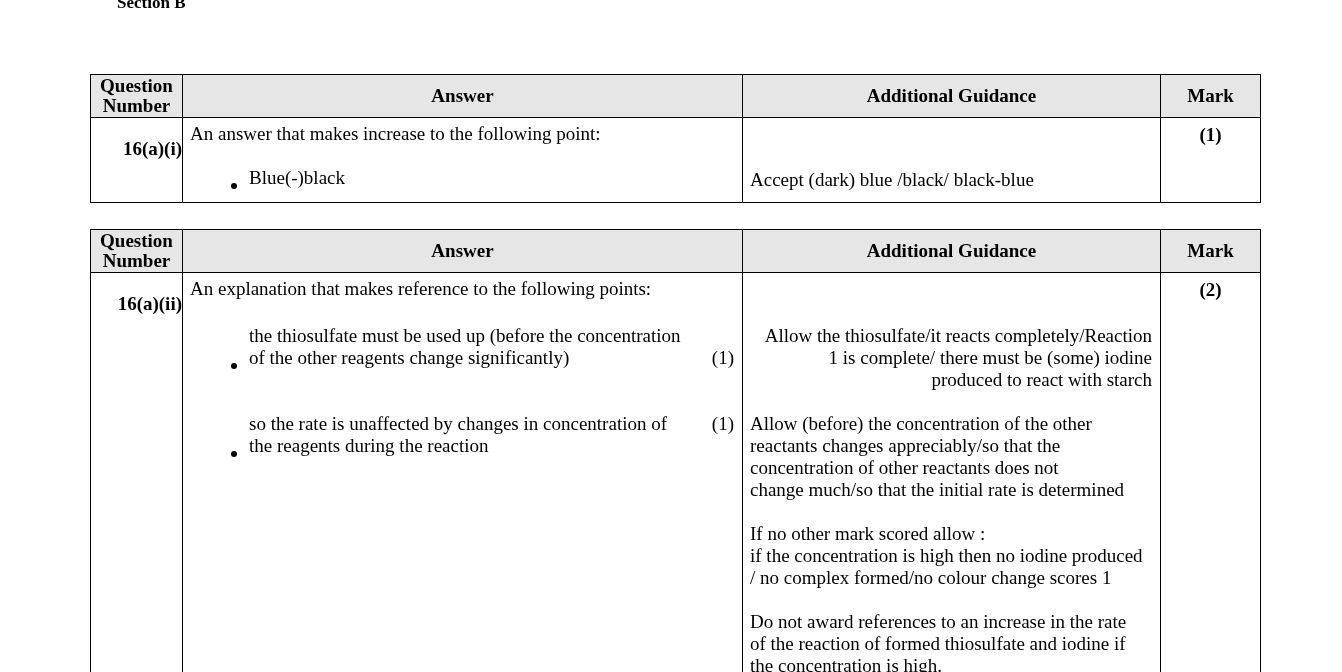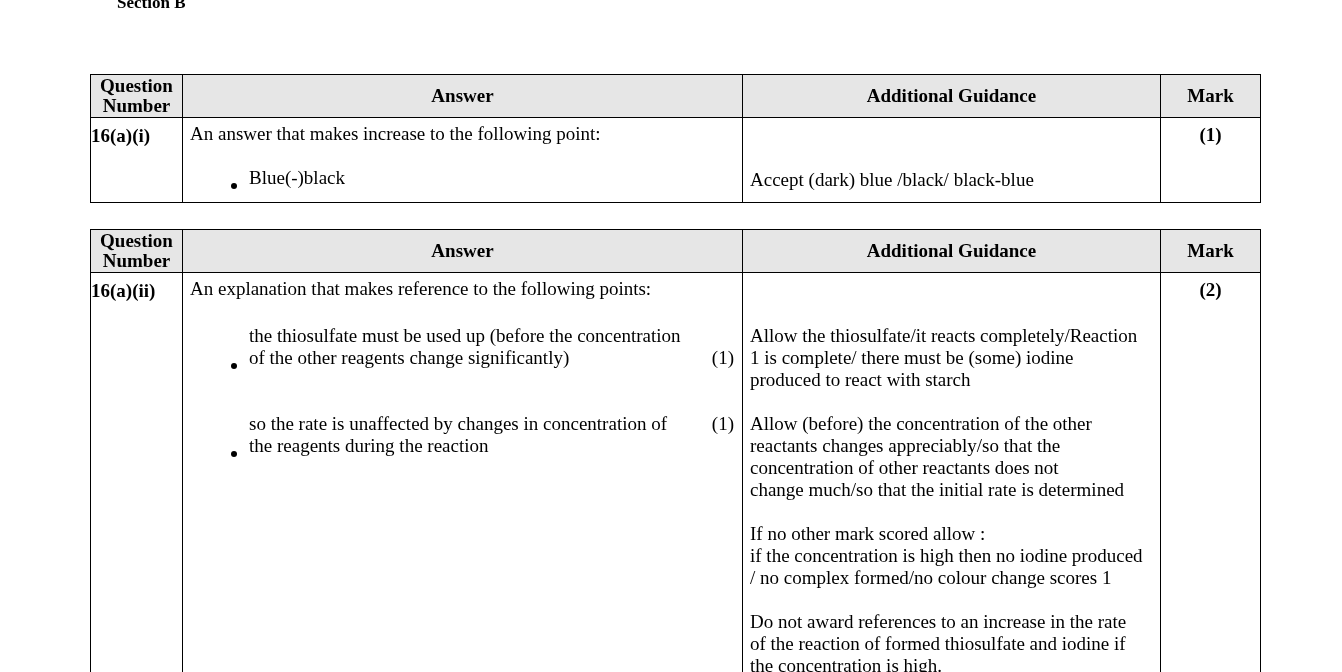--- a/index.html
+++ b/index.html
@@ -39,23 +39,23 @@
     font-weight: bold;
     text-align: center;
     vertical-align: middle;
     height: 43px;
     white-space: pre-line;
     line-height: 20px;
   }
   #table1 tr.body-row { height: 85px; }
   #table2 tr.body-row { height: 368px; }
   .qnum-cell {
-    text-align: left;
+    text-align: right;
     font-weight: bold;
-    padding-top: 7px;
+    padding-top: 20px;
   }
   .answer-cell { padding: 5px 6px 4px 7px; }
   .guidance-cell { padding: 9px 8px 4px 7px; }
   .mark-cell {
     text-align: center;
     font-weight: bold;
     padding-top: 6px;
   }
   .answer-intro { white-space: pre-line; }
   .bullet-row { display: flex; }
@@ -68,21 +68,21 @@
     background: #000000;
     margin: 8px 12px 0 41px;
     flex: 0 0 auto;
   }
   .bullet-text { white-space: pre-line; max-width: 480px; }
   .bullet-mark { flex: 0 0 auto; padding-right: 2px; }
   .guidance-para { white-space: pre-line; }
   .mt22 { margin-top: 22px; }
   .mt25 { margin-top: 25px; }
   .mt42 { margin-top: 42px; }
-  .mt43 { margin-top: 43px; }
+  .mt43 { margin-top: 43px; text-align: right; }
   .mt44 { margin-top: 44px; }
 </style>
 </head>
 <body>
 
 <div class="section-title">Section B</div>
 
 <table class="ms-table" id="table1">
   <colgroup>
     <col style="width:92px">

